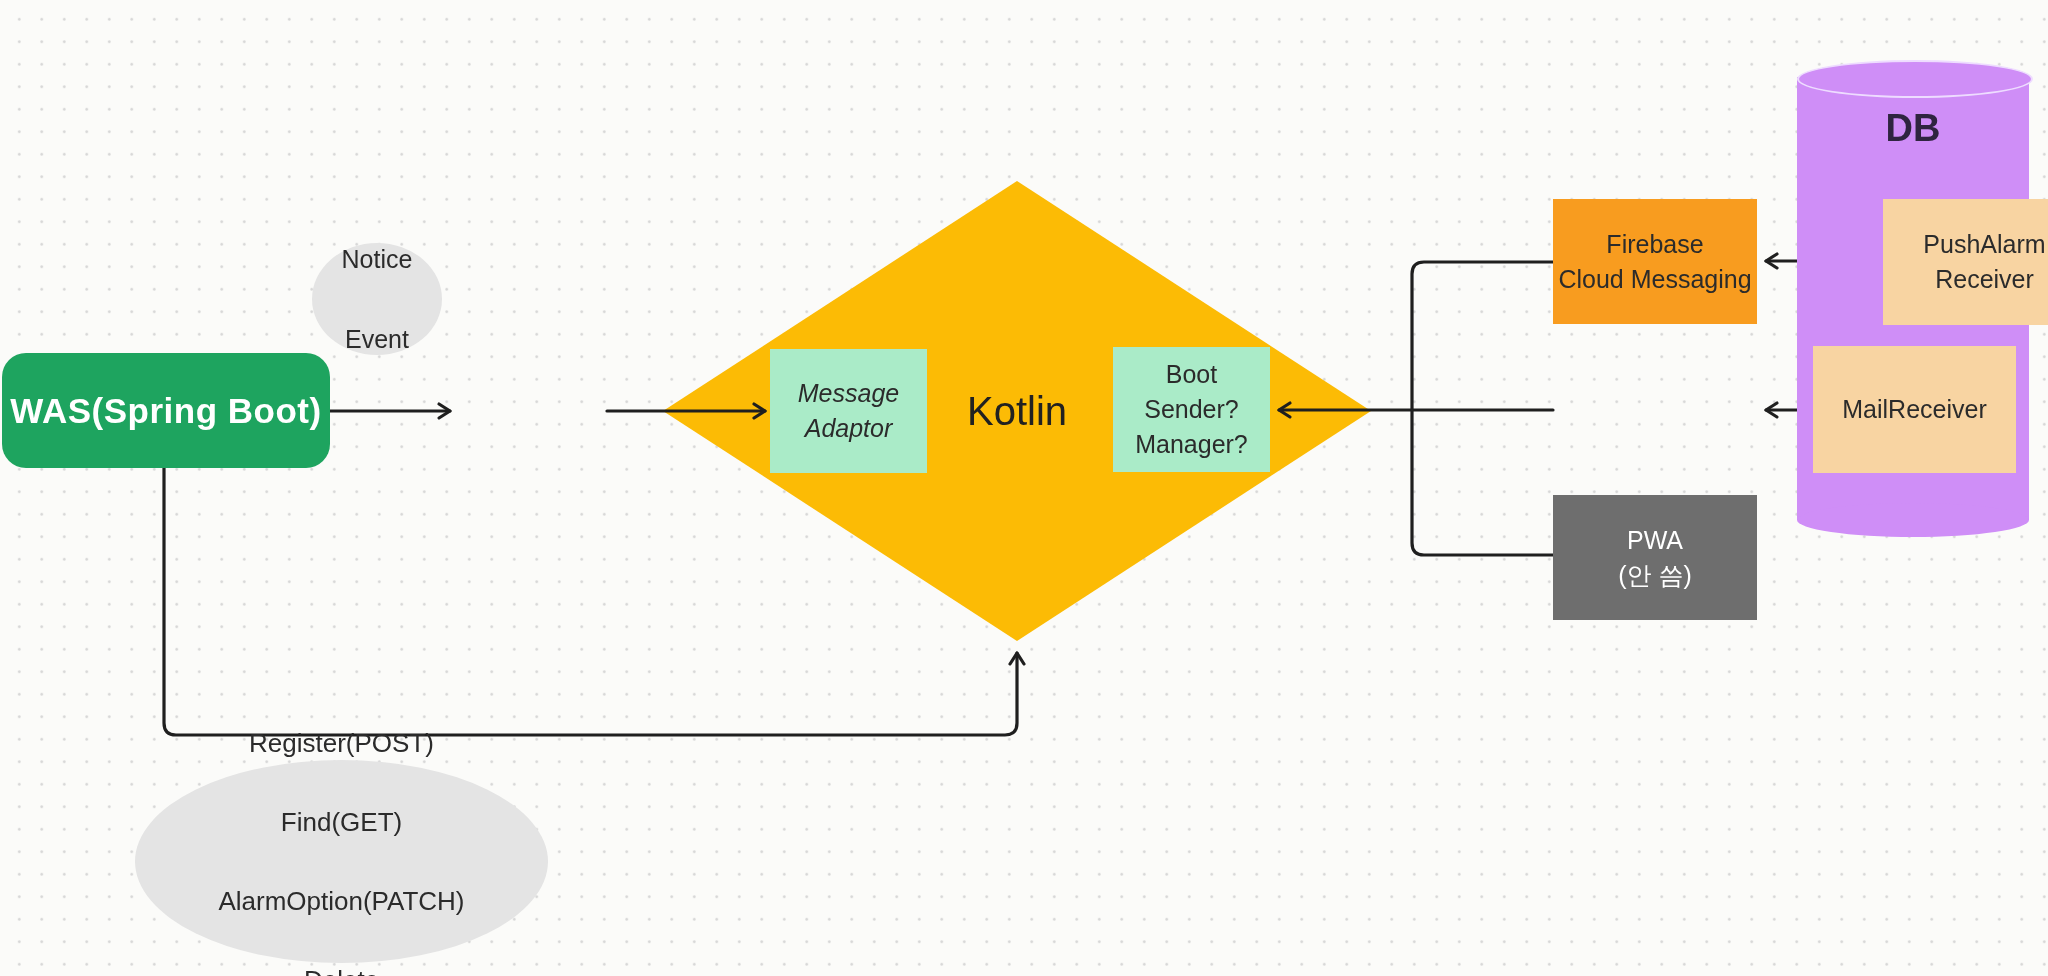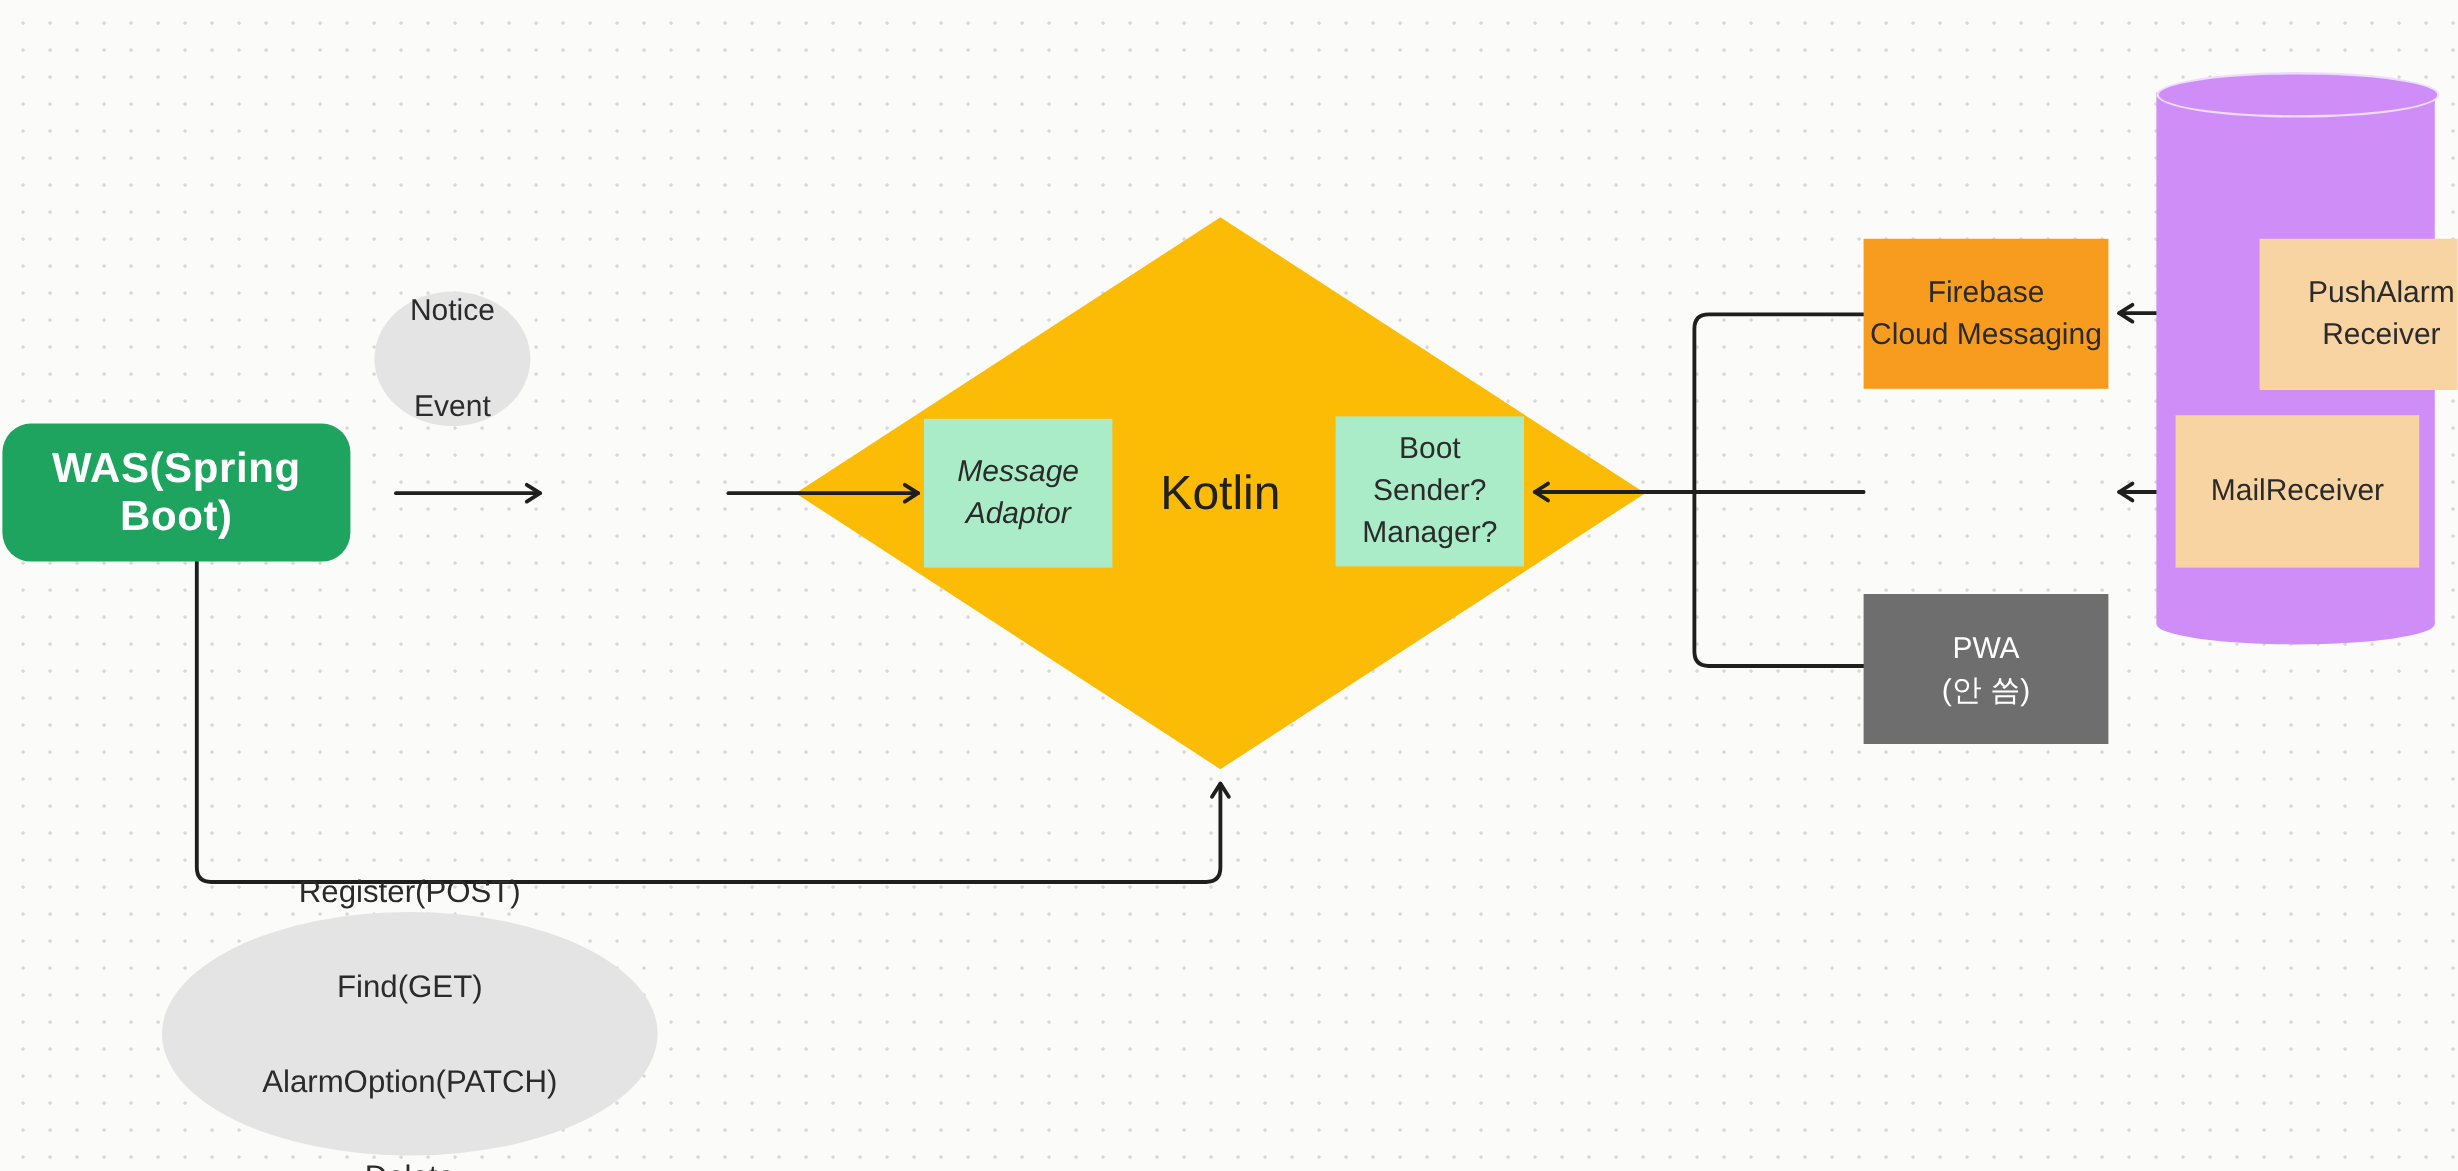--- a/index.html
+++ b/index.html
@@ -60,22 +60,25 @@
     <path d="M164,468 V723 Q164,735 176,735 H1005 Q1017,735 1017,723 V653" fill="none" stroke="#1F1F1F" stroke-width="3.2" stroke-linecap="round" marker-end="url(#arw)"></path>
 
     <path d="M1813,261 H1766" fill="none" stroke="#1F1F1F" stroke-width="3.2" stroke-linecap="round" marker-end="url(#arw)"></path>
 
     <path d="M1813,410 H1766" fill="none" stroke="#1F1F1F" stroke-width="3.2" stroke-linecap="round" marker-end="url(#arw)"></path>
   </svg>
 
   <div class="cyl" style="left: 1797px; top: 77px; width: 232px; height: 443px; background-color: rgb(207, 142, 247);"></div>
   <div class="cyl ellipse" style="left: 1797px; top: 503px; width: 232px; height: 34px; background-color: rgb(207, 142, 247);"></div>
   <div class="cyl ellipse" style="left: 1797px; top: 60px; width: 232px; height: 34px; border: 2px solid rgb(238, 220, 255); background-color: rgb(207, 142, 247);"></div>
+  <div class="node db-label" style="left:1797px;top:100px;width:232px;height:56px;">
+    <span>DB</span>
+  </div>
 
-  <div class="node was-box" style="left: 2px; top: 353px; width: 290px; height: 115px; background-color: rgb(30, 164, 95); align-items: center;">
+  <div class="node was-box" style="left: 2px; top: 353px; width: 328px; height: 115px; background-color: rgb(30, 164, 95); align-items: center;">
     <span>WAS(Spring Boot)</span>
   </div>
 
   <div class="node ellipse" style="left: 312px; top: 243px; width: 130px; height: 112px; background-color: rgb(228, 228, 228);">
     <span class="txt">Notice</span>
     <span class="txt">Event</span>
   </div>
 
 
   <div class="node kotlin-label" style="left:892px;top:383px;width:250px;height:56px;">

